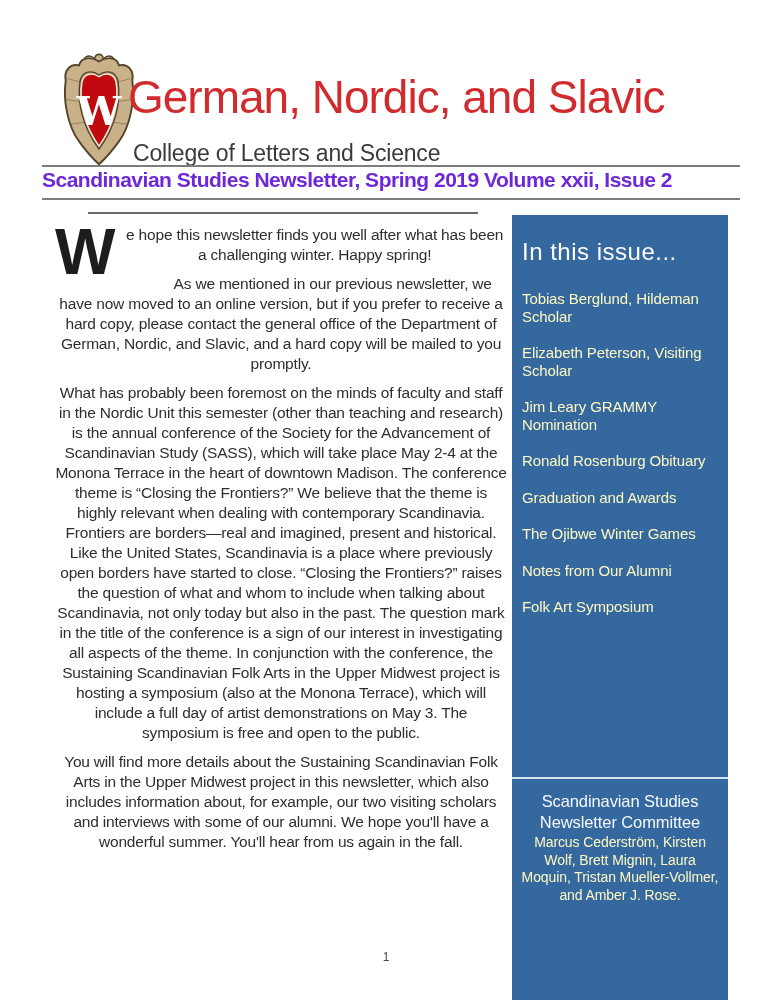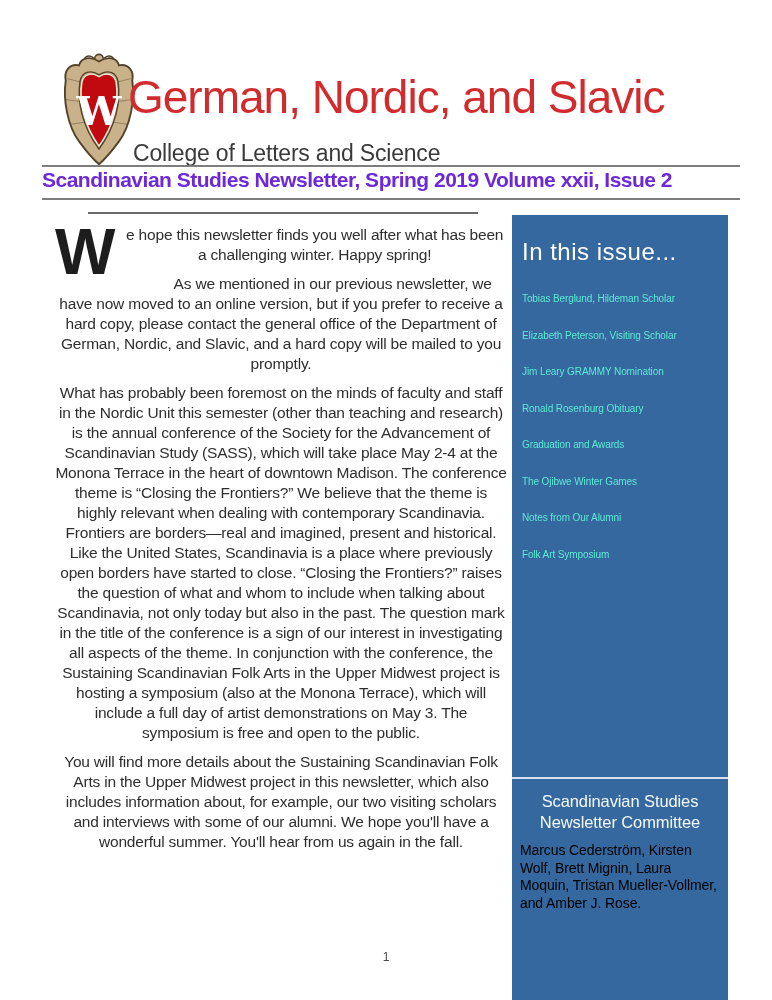--- a/index.html
+++ b/index.html
@@ -44,33 +44,33 @@
   
   .sidebar{
     position:absolute;left:512px;top:215px;width:216px;height:912px;
     background:#35689e;color:#ffffff;box-sizing:border-box;
   }
   .sidebar-heading{
     margin:23px 10px 24px 10px;font-size:24px;letter-spacing:0.5px;color:#fdfdfd;
   }
   .issue-list{margin:0 4px 0 10px;}
   .issue-item{
-    font-size:10px;line-height:17.5px;color:#5eead4;margin-bottom:19px;
+    font-size:15px;line-height:17.5px;color:#fef9c3;margin-bottom:19px;
     letter-spacing:-0.1px;
   }
   .committee{
     position:absolute;left:0;top:562px;width:216px;bottom:0;
     border-top:2px solid #d6e2ef;box-sizing:border-box;padding:8px 8px 0 8px;
   }
   .committee-title{
-    width:180px;margin:4px auto 9px auto;text-align:center;
+    width:180px;margin:4px auto 1px auto;text-align:center;
     font-size:16.5px;line-height:21px;color:#f5f8fb;letter-spacing:-0.1px;
   }
   .committee-members{
-    font-size:14px;line-height:17.5px;color:#000000;letter-spacing:-0.1px;
+    font-size:14px;line-height:17.5px;color:#fef9c3;letter-spacing:-0.1px;text-align:center;
   }
   
   .page-number{
     position:absolute;left:0;top:950px;width:772px;text-align:center;
     font-size:12px;color:#4c4c4c;
   }
 </style>
 </head>
 <body>
 

